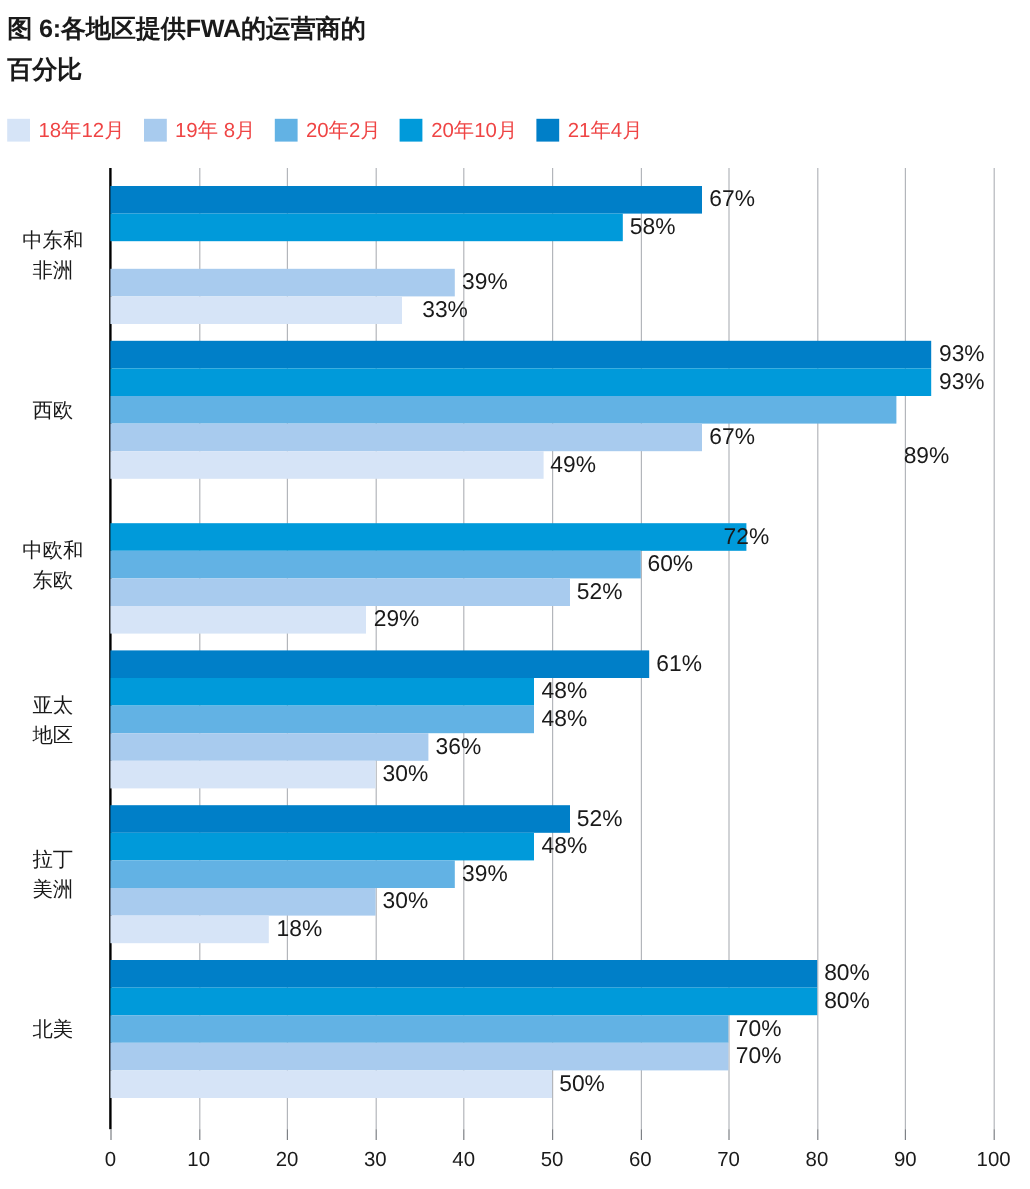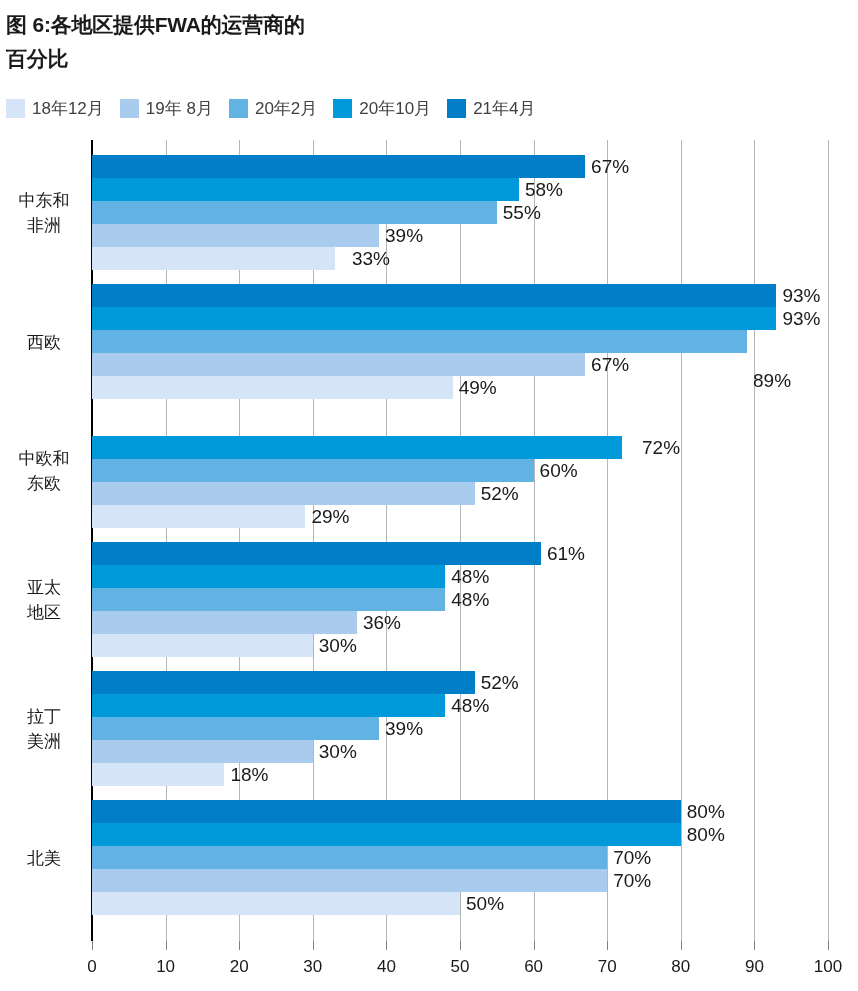--- a/index.html
+++ b/index.html
@@ -45,21 +45,21 @@
     margin-right: 16px;
   }
   .legend-swatch {
     width: 19px;
     height: 19px;
     flex: 0 0 19px;
     margin-right: 7px;
   }
   .legend-label {
     font-size: 17px;
-    color: #404040;
+    color: #ef4444;
     white-space: nowrap;
   }
 
   
   #plot-area {
     position: absolute;
     left: 92px;
     top: 140px;
     width: 736px;   
     height: 801px;  
@@ -200,24 +200,20 @@
       <div class="tick-label" style="left: 736px;">100</div>
       <div class="group" style="top: 15px; height: 115px;">
         <div class="bar-row" style="top: 0px; width: 736px;">
           <div class="bar" style="width: 493.12px; background: rgb(0, 127, 200);"></div>
           <span class="bar-label" style="left: 493.12px;">67%</span>
         </div>
         <div class="bar-row" style="top: 23px; width: 736px;">
           <div class="bar" style="width: 426.88px; background: rgb(0, 154, 218);"></div>
           <span class="bar-label" style="left: 426.88px;">58%</span>
         </div>
-        <div class="bar-row" style="top: 46px; width: 736px;">
-          <div class="bar" style="width: 404.8px; background: rgb(98, 178, 228);"></div>
-          <span class="bar-label" style="left: 404.8px;">55%</span>
-        </div>
         <div class="bar-row" style="top: 69px; width: 736px;">
           <div class="bar" style="width: 287.04px; background: rgb(168, 203, 238);"></div>
           <span class="bar-label" style="left: 287.04px;">39%</span>
         </div>
         <div class="bar-row" style="top: 92px; width: 736px;">
           <div class="bar" style="width: 242.88px; background: rgb(214, 228, 247);"></div>
           <span class="bar-label" style="left: 242.88px; margin-left: 11px;">33%</span>
         </div>
       </div>
       <div class="group" style="top: 144px; height: 115px;">
@@ -238,21 +234,21 @@
           <span class="bar-label" style="left: 493.12px;">67%</span>
         </div>
         <div class="bar-row" style="top: 92px; width: 736px;">
           <div class="bar" style="width: 360.64px; background: rgb(214, 228, 247);"></div>
           <span class="bar-label" style="left: 360.64px;">49%</span>
         </div>
       </div>
       <div class="group" style="top: 273px; height: 115px;">
         <div class="bar-row" style="top: 23px; width: 736px;">
           <div class="bar" style="width: 529.92px; background: rgb(0, 154, 218);"></div>
-          <span class="bar-label" style="left: 544px;">72%</span>
+          <span class="bar-label" style="left: 505px;">72%</span>
         </div>
         <div class="bar-row" style="top: 46px; width: 736px;">
           <div class="bar" style="width: 441.6px; background: rgb(98, 178, 228);"></div>
           <span class="bar-label" style="left: 441.6px;">60%</span>
         </div>
         <div class="bar-row" style="top: 69px; width: 736px;">
           <div class="bar" style="width: 382.72px; background: rgb(168, 203, 238);"></div>
           <span class="bar-label" style="left: 382.72px;">52%</span>
         </div>
         <div class="bar-row" style="top: 92px; width: 736px;">

